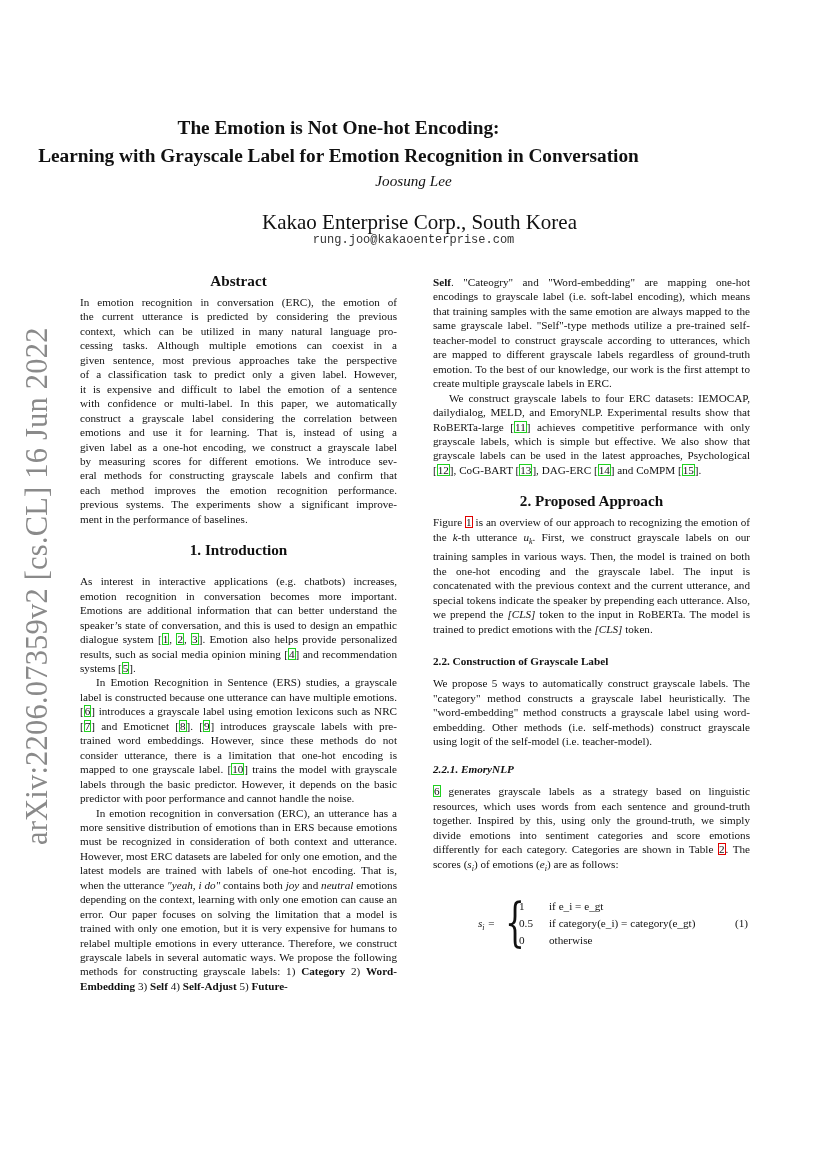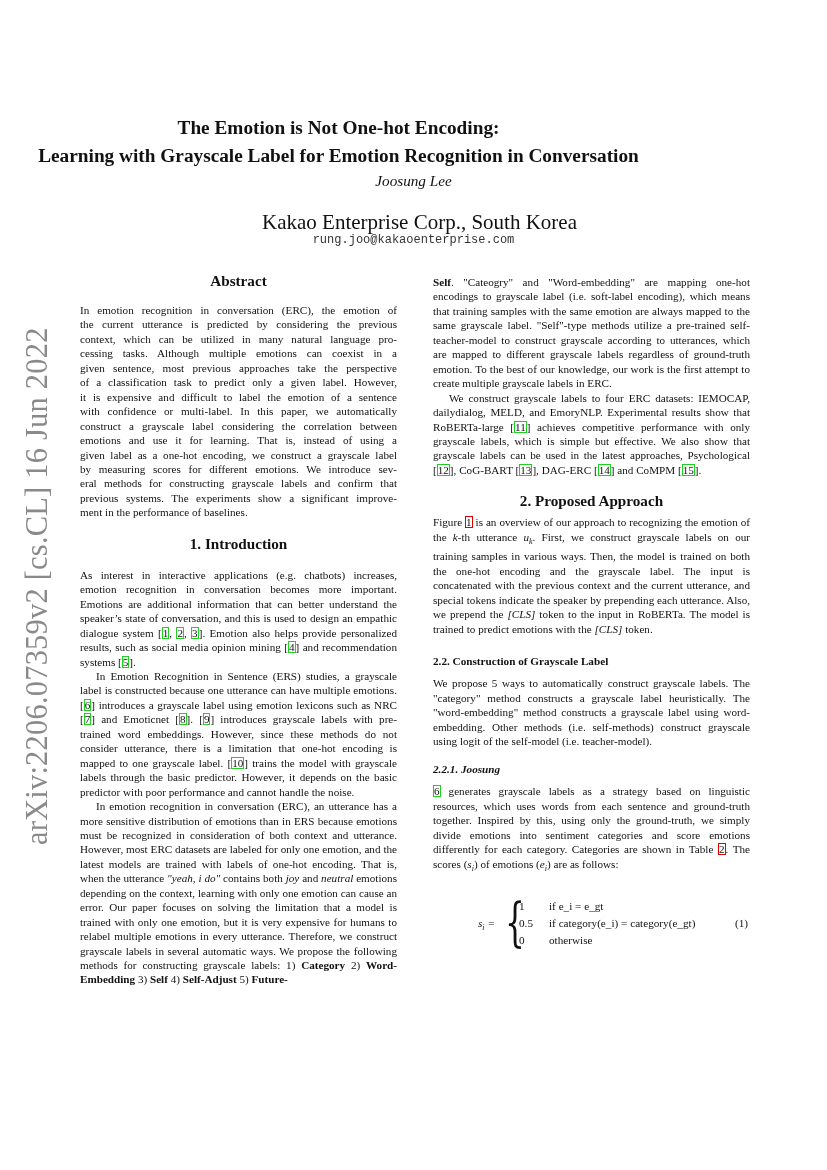--- a/index.html
+++ b/index.html
@@ -44,35 +44,36 @@
 
 <div class="title">
   <div>The Emotion is Not One-hot Encoding:</div>
   <div>Learning with Grayscale Label for Emotion Recognition in Conversation</div>
 </div>
 <div class="author">Joosung Lee</div>
 <div class="affil">Kakao Enterprise Corp., South Korea</div>
 <div class="email">rung.joo@kakaoenterprise.com</div>
 
 <div class="col col-left">
-  <h2 class="h-sec" style="margin-bottom:12px">Abstract</h2>
+  <h2 class="h-sec" style="margin-bottom:4px">Abstract</h2>
   <div>
     <span class="line">In emotion recognition in conversation (ERC), the emotion of</span>
     <span class="line">the current utterance is predicted by considering the previous</span>
     <span class="line">context, which can be utilized in many natural language pro-</span>
     <span class="line">cessing tasks. Although multiple emotions can coexist in a</span>
     <span class="line">given sentence, most previous approaches take the perspective</span>
     <span class="line">of a classification task to predict only a given label. However,</span>
     <span class="line">it is expensive and difficult to label the emotion of a sentence</span>
     <span class="line">with confidence or multi-label. In this paper, we automatically</span>
     <span class="line">construct a grayscale label considering the correlation between</span>
     <span class="line">emotions and use it for learning. That is, instead of using a</span>
     <span class="line">given label as a one-hot encoding, we construct a grayscale label</span>
     <span class="line">by measuring scores for different emotions. We introduce sev-</span>
     <span class="line">eral methods for constructing grayscale labels and confirm that</span>
+    <span class="line">each method improves the emotion recognition performance.</span>
     <span class="line">previous systems. The experiments show a significant improve-</span>
     <span class="line last">ment in the performance of baselines.</span>
   </div>
 
   <h2 class="h-sec" style="margin:14px 0 14px">1.  Introduction</h2>
 
   <p><span>As interest in interactive applications (e.g. chatbots) increases, emotion recognition in conversation becomes more important. Emotions are additional information that can better understand the speaker’s state of conversation, and this is used to design an empathic dialogue system [</span><span class="cite">1</span>, <span class="cite">2</span>, <span class="cite">3</span><span>]. Emotion also helps provide personalized results, such as social media opinion mining [</span><span class="cite">4</span><span>] and recommendation systems [</span><span class="cite">5</span><span>].</span></p>
 
   <p class="indent"><span>In Emotion Recognition in Sentence (ERS) studies, a grayscale label is constructed because one utterance can have multiple emotions. [</span><span class="cite">6</span><span>] introduces a grayscale label using emotion lexicons such as NRC [</span><span class="cite">7</span><span>] and Emoticnet [</span><span class="cite">8</span><span>]. [</span><span class="cite">9</span><span>] introduces grayscale labels with pre-trained word embeddings. However, since these methods do not consider utterance, there is a limitation that one-hot encoding is mapped to one grayscale label. [</span><span class="cite">10</span><span>] trains the model with grayscale labels through the basic predictor. However, it depends on the basic predictor with poor performance and cannot handle the noise.</span></p>
 
@@ -84,21 +85,21 @@
 
   <p class="indent"><span>We construct grayscale labels to four ERC datasets: IEMOCAP, dailydialog, MELD, and EmoryNLP. Experimental results show that RoBERTa-large [</span><span class="cite">11</span><span>] achieves competitive performance with only grayscale labels, which is simple but effective. We also show that grayscale labels can be used in the latest approaches, Psychological [</span><span class="cite">12</span><span>], CoG-BART [</span><span class="cite">13</span><span>], DAG-ERC [</span><span class="cite">14</span><span>] and CoMPM [</span><span class="cite">15</span><span>].</span></p>
 
   <h2 class="h-sec" style="margin:14px 0 4px">2.  Proposed Approach</h2>
 
   <p><span>Figure </span><span class="ref">1</span><span> is an overview of our approach to recognizing the emotion of the </span><span class="it">k</span><span>-th utterance </span><span class="it">u</span><sub class="it" style="font-size:8px">k</sub><span>. First, we construct grayscale labels on our training samples in various ways. Then, the model is trained on both the one-hot encoding and the grayscale label. The input is concatenated with the previous context and the current utterance, and special tokens indicate the speaker by prepending each utterance. Also, we prepend the </span><span class="it">[CLS]</span><span> token to the input in RoBERTa. The model is trained to predict emotions with the </span><span class="it">[CLS]</span><span> token.</span></p>
 
   <h3 class="h-sub" style="margin:18px 0 8px">2.2.  Construction of Grayscale Label</h3>
   <p>We propose 5 ways to automatically construct grayscale labels. The "category" method constructs a grayscale label heuristically. The "word-embedding" method constructs a grayscale label using word-embedding. Other methods (i.e. self-methods) construct grayscale using logit of the self-model (i.e. teacher-model).</p>
 
-  <h4 class="h-subsub" style="margin:14px 0 8px">2.2.1.  Joosung</h4>
+  <h4 class="h-subsub" style="margin:14px 0 8px">2.2.1.  EmoryNLP</h4>
   <p><span class="cite">6</span><span> generates grayscale labels as a strategy based on linguistic resources, which uses words from each sentence and ground-truth together. Inspired by this, using only the ground-truth, we simply divide emotions into sentiment categories and score emotions differently for each category. Categories are shown in Table </span><span class="ref">2</span><span>. The scores (</span><span class="it">s</span><sub class="it" style="font-size:8px">i</sub><span>) of emotions (</span><span class="it">e</span><sub class="it" style="font-size:8px">i</sub><span>) are as follows:</span></p>
 
   <div class="eq" style="margin-top:18px">
     <span class="lhs"><span>s</span><sub style="font-size:8px">i</sub> =</span>
     <span class="brace">{</span>
     <div class="rows">
       <div><span>1</span><span>if e_i = e_gt</span></div>
       <div><span>0.5</span><span>if category(e_i) = category(e_gt)</span></div>
       <div><span>0</span><span>otherwise</span></div>
     </div>

